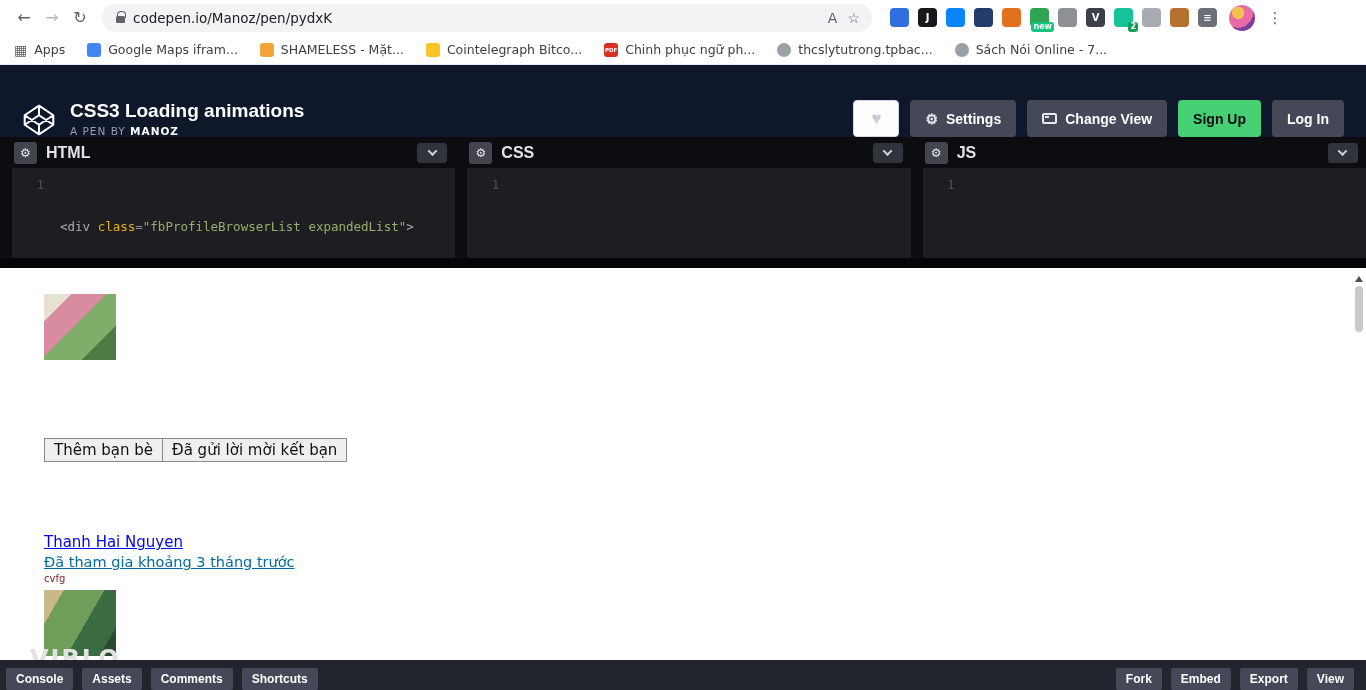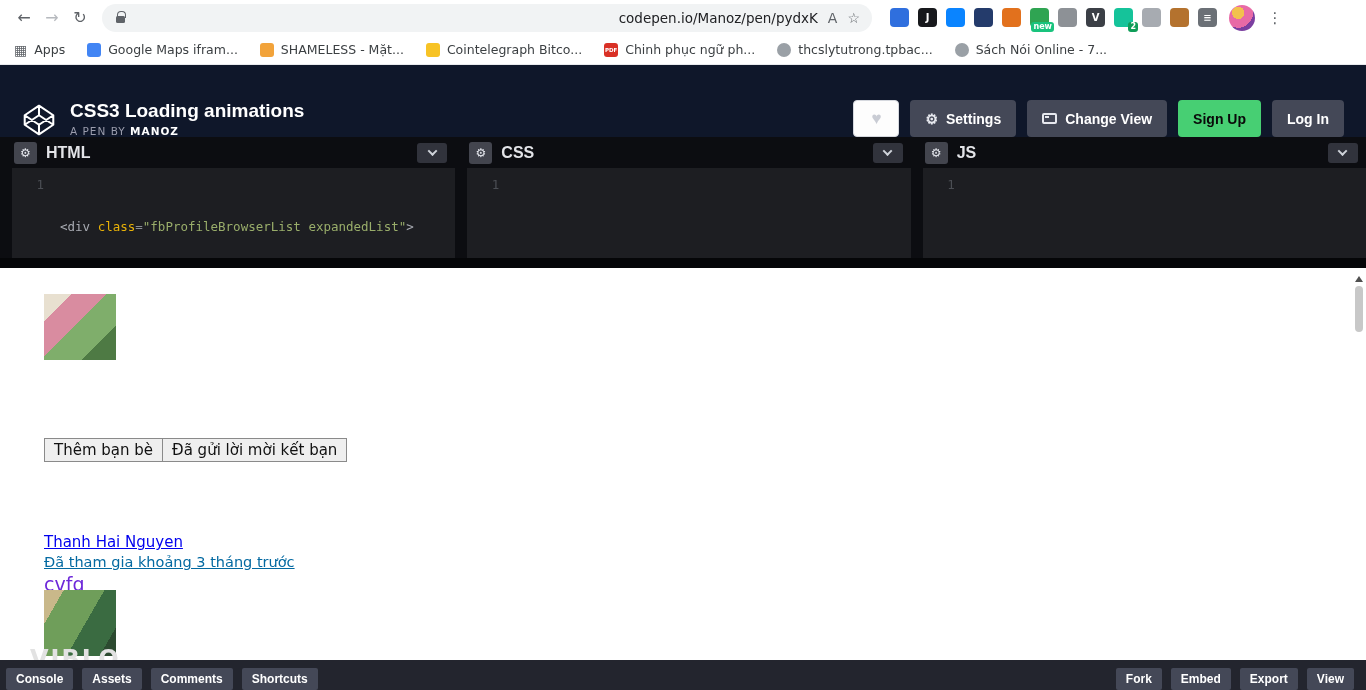--- a/index.html
+++ b/index.html
@@ -3,21 +3,21 @@
 <meta charset="utf-8">
 <style>
   * { margin:0; padding:0; box-sizing:border-box; }
   body { font-family:"DejaVu Sans","Liberation Sans",sans-serif; }
   .screen { position:relative; width:1366px; height:690px; overflow:hidden; background:#fff; }
 
   
   .toolbar { position:absolute; top:0; left:0; right:0; height:35px; background:#fff; display:flex; align-items:center; padding:0 10px; }
   .navbtn { width:28px; height:28px; display:flex; align-items:center; justify-content:center; font-size:16px; color:#5f6368; border-radius:50%; cursor:pointer; }
   .navbtn.dim { color:#b6b9be; }
-  .addressbar { height:28px; flex:0 0 770px; background:#f1f3f4; border-radius:14px; display:flex; align-items:center; padding:8px 12px; margin:0 8px;text-align:right; }
+  .addressbar { height:28px; flex:0 0 770px; background:#f1f3f4; border-radius:14px; display:flex; align-items:center; padding:8px 12px; margin:0 8px; }
   .lock { width:9px; height:7px; background:#5f6368; border-radius:1.5px; position:relative; margin:3px 8px 0 2px; }
   .lock::before { content:""; position:absolute; top:-5px; left:1px; width:7px; height:6px; border:1.5px solid #5f6368; border-bottom:none; border-radius:4px 4px 0 0; }
   .url { font-size:13.5px; color:#202124; flex:1; white-space:nowrap; overflow:hidden; }
   .inurl-icon { font-size:14px; color:#5f6368; margin-left:10px; cursor:pointer; }
   .extrow { display:flex; align-items:center; gap:9px; margin-left:10px; }
   .ext { width:19px; height:19px; border-radius:4px; position:relative; display:flex; align-items:center; justify-content:center; color:#fff; font-size:10px; font-weight:bold; cursor:pointer; }
   .ext-badge { position:absolute; right:-5px; bottom:-5px; color:#fff; font-size:8px; font-weight:bold; line-height:1; padding:1px 2px; border-radius:3px; }
   .avatar { width:26px; height:26px; border-radius:50%; margin-left:12px; background:radial-gradient(circle at 35% 30%, #f2c14e 0 25%, #e86aa6 25% 60%, #7b3fa0 60% 100%); cursor:pointer; }
   .kebab { width:24px; height:24px; margin-left:8px; display:flex; align-items:center; justify-content:center; color:#5f6368; font-size:15px; cursor:pointer; }
 
@@ -65,21 +65,21 @@
   
   .preview { position:absolute; top:268px; left:4px; right:0; height:396px; background:#fff; }
   .photo { position:absolute; width:72px; height:66px; }
   .photo-1 { left:40px; top:26px; background:linear-gradient(135deg,#e8e0d0 0 20%,#d98ca0 20% 45%,#7fae6b 45% 75%,#4e7a44 75% 100%); }
   .photo-2 { left:40px; top:322px; background:linear-gradient(120deg,#c9b88a 0 18%,#6f9e5a 18% 55%,#3a6b41 55% 85%,#2c4a30 85% 100%); }
   .friend-buttons { position:absolute; left:40px; top:170px; display:flex; }
   .fbtn { font-size:15px; color:#111; background:#efefef; border:1px solid #8a8a8a; padding:2px 9px; cursor:pointer; font-family:"DejaVu Sans",sans-serif; }
   .fbtn + .fbtn { margin-left:-1px;text-align:right; }
   .profile-link { position:absolute; left:40px; top:265px; font-size:15px; color:#0000ee; text-decoration:underline; cursor:pointer; }
   .joined { position:absolute; left:40px; top:286px; font-size:14.5px; color:#0369a1; text-decoration:underline; }
-  .note { position:absolute; left:40px; top:305px; font-size:19px; color:#6d28d9; }
+  .note { position:absolute; left:40px; top:305px; font-size:10px; color:#7f1d1d; }
   .watermark { position:absolute; left:26px; bottom:-9px; font-size:24px; font-weight:bold; color:#e2e2e2; letter-spacing:2px; }
   .scrollbar { position:absolute; right:0; top:0; bottom:0; width:14px; background:#ffffff; }
   .sb-arrow { width:0; height:0; border-left:4px solid transparent; border-right:4px solid transparent; border-bottom:6px solid #505050; margin:8px auto 4px; cursor:pointer; }
   .sb-thumb { width:8px; height:46px; background:#c8c8c8; border-radius:4px; margin:0 auto; cursor:pointer; }
 
   
   .page-footer { position:absolute; top:660px; left:0; right:0; height:30px; background:#23252e; display:flex; align-items:flex-end; padding:0 12px 0 6px; z-index:5; }
   .fgroup { display:flex; gap:9px; }
   .fgroup.right { margin-left:auto; }
   .footbtn { background:#444857; color:#fff; font-size:12px; font-weight:bold; border-radius:2px; padding:4px 10px; cursor:pointer; font-family:"Liberation Sans",sans-serif; }

